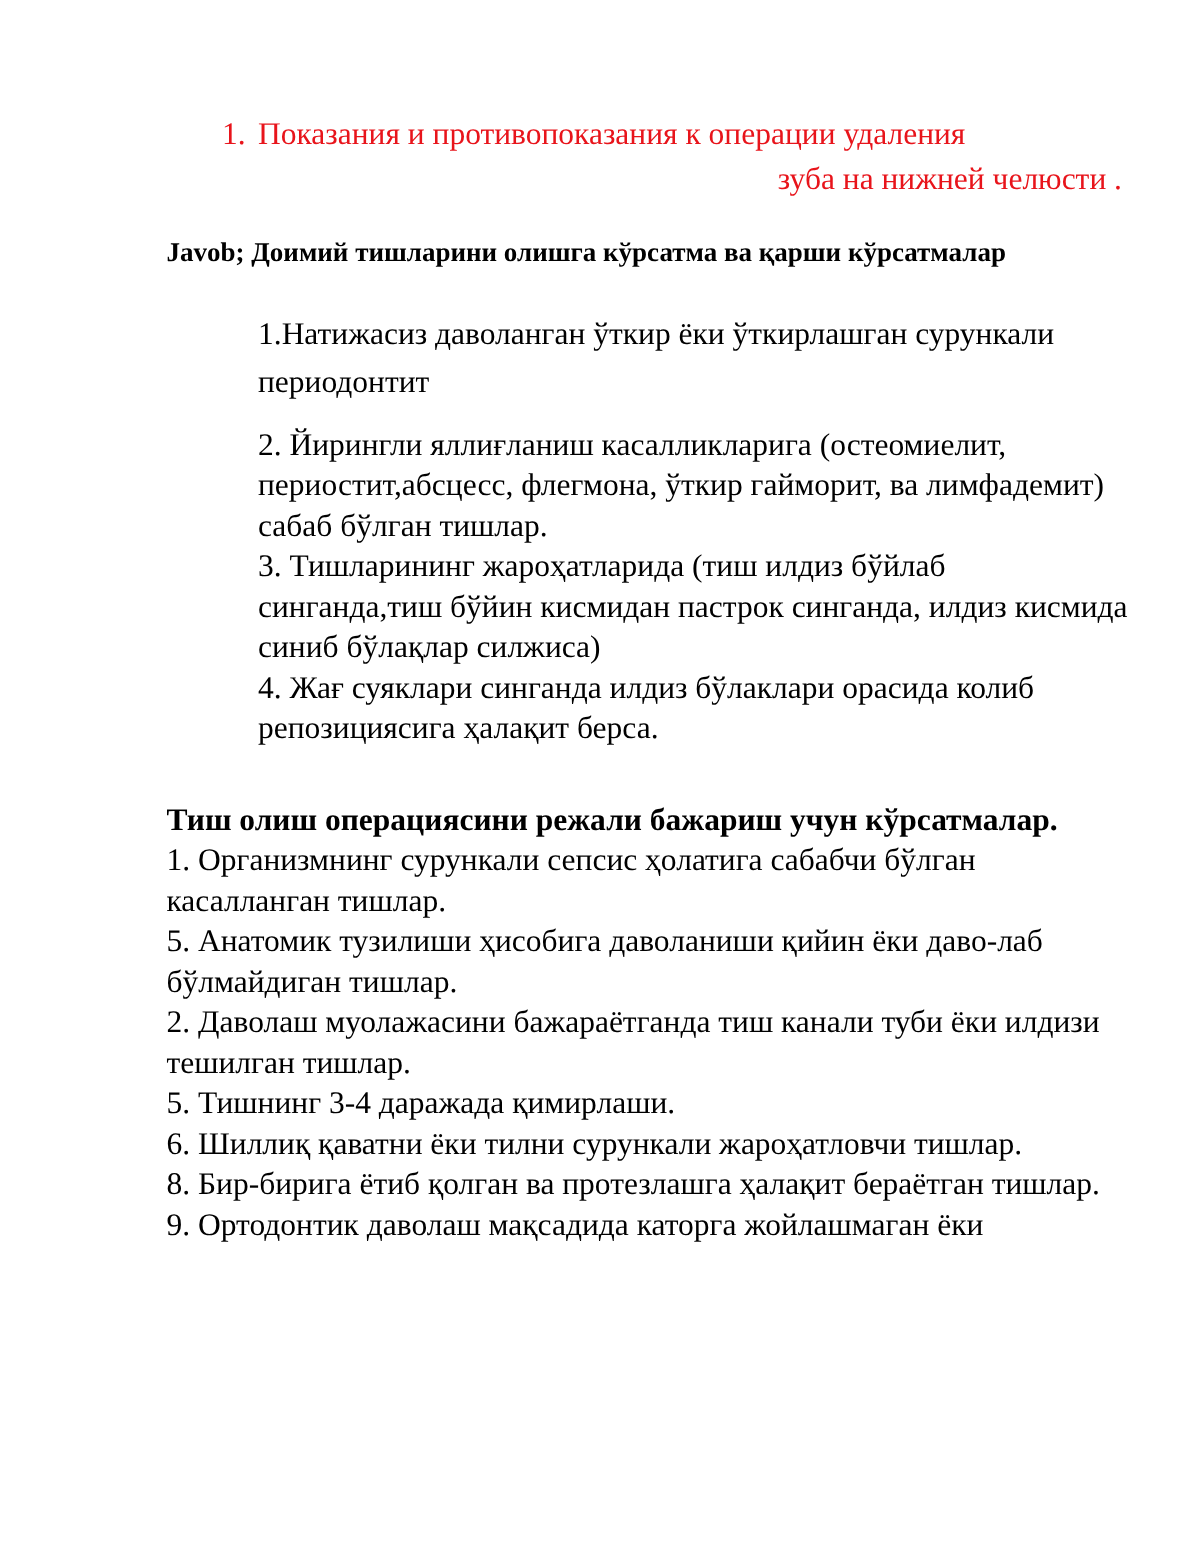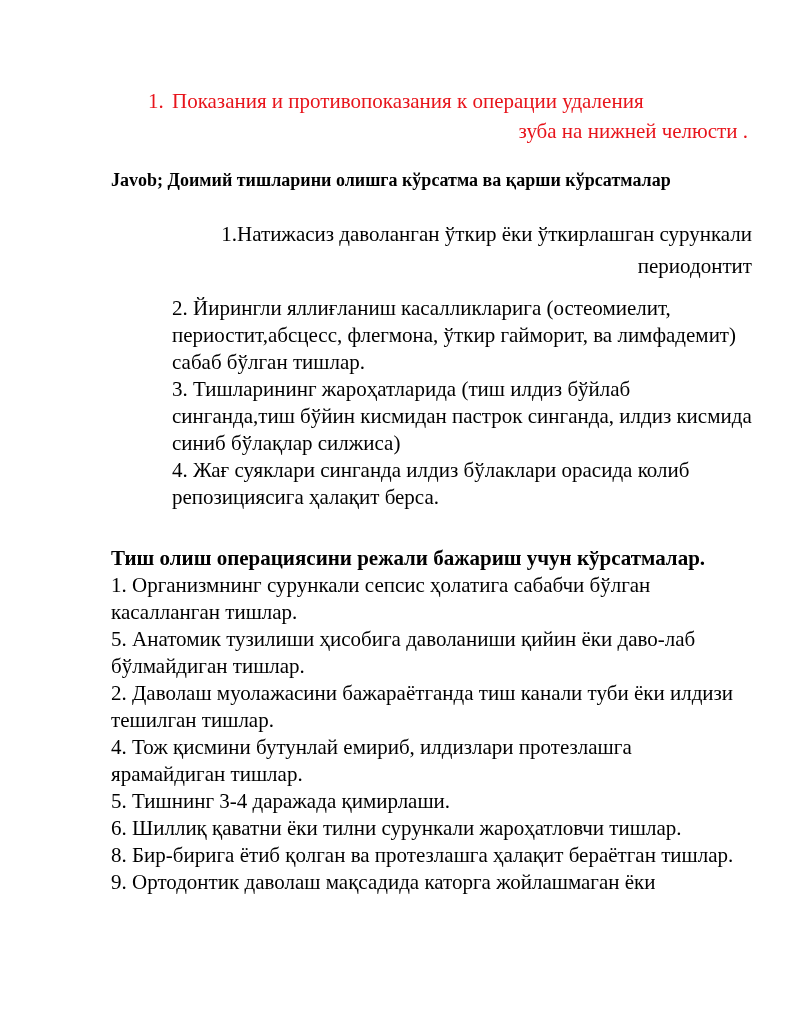--- a/index.html
+++ b/index.html
@@ -11,21 +11,21 @@
       width: 800px;
       height: 1035px;
       position: relative;
       overflow: hidden;
       font-family: "Liberation Serif", serif;
       color: #000000;
     }
     .page {
       position: absolute;
       left: 0;
-      top: 12px;
+      top: 0;
       width: 800px;
       height: 752px;
     }
     .question {
       position: absolute;
       left: 148px;
       top: 74px;
       width: 600px;
       color: #e8141b;
       font-size: 21px;
@@ -47,21 +47,21 @@
       font-weight: bold;
       font-size: 18px;
       line-height: 34px;
     }
     .indent-block {
       position: absolute;
       left: 172px;
       width: 580px;
       font-size: 21px;
     }
-    .ib1 { top: 206px; line-height: 32px; text-align: right; }
+    .ib1 { top: 206px; line-height: 32px; }
     .ib2 { top: 283px; line-height: 27px; }
     .section2 {
       position: absolute;
       left: 111px;
       top: 497px;
       width: 640px;
       font-size: 21px;
       line-height: 27px;
       margin-top: 36px;
     }
@@ -90,20 +90,19 @@
     <p class="para">2. Йирингли яллиғланиш касалликларига (остеомиелит, периостит,абсцесс, флегмона, ўткир гайморит, ва лимфадемит) сабаб бўлган тишлар.</p>
     <p class="para">3. Тишларининг жароҳатларида (тиш илдиз бўйлаб синганда,тиш бўйин кисмидан пастрок синганда, илдиз кисмида синиб бўлақлар силжиса)</p>
     <p class="para">4. Жағ суяклари синганда илдиз бўлаклари орасида колиб репозициясига ҳалақит берса.</p>
   </div>
 
   <div class="section2">
     <div class="head">Тиш олиш операциясини режали бажариш учун кўрсатмалар.</div>
     <p class="para">1. Организмнинг сурункали сепсис ҳолатига сабабчи бўлган касалланган тишлар.</p>
     <p class="para">5. Анатомик тузилиши ҳисобига даволаниши қийин ёки даво-лаб бўлмайдиган тишлар.</p>
     <p class="para">2. Даволаш муолажасини бажараётганда тиш канали туби ёки илдизи тешилган тишлар.</p>
-    <p class="para">4. Тож қисмини бутунлай емириб, илдизлари протезлашга ярамайдиган тишлар.</p>
     <p class="para">5. Тишнинг 3-4 даражада қимирлаши.</p>
     <p class="para">6. Шиллиқ қаватни ёки тилни сурункали жароҳатловчи тишлар.</p>
     <p class="para">8. Бир-бирига ётиб қолган ва протезлашга ҳалақит бераётган тишлар.</p>
     <p class="para">9. Ортодонтик даволаш мақсадида каторга жойлашмаган ёки</p>
   </div>
 
 </div>
 
 </body></html>

